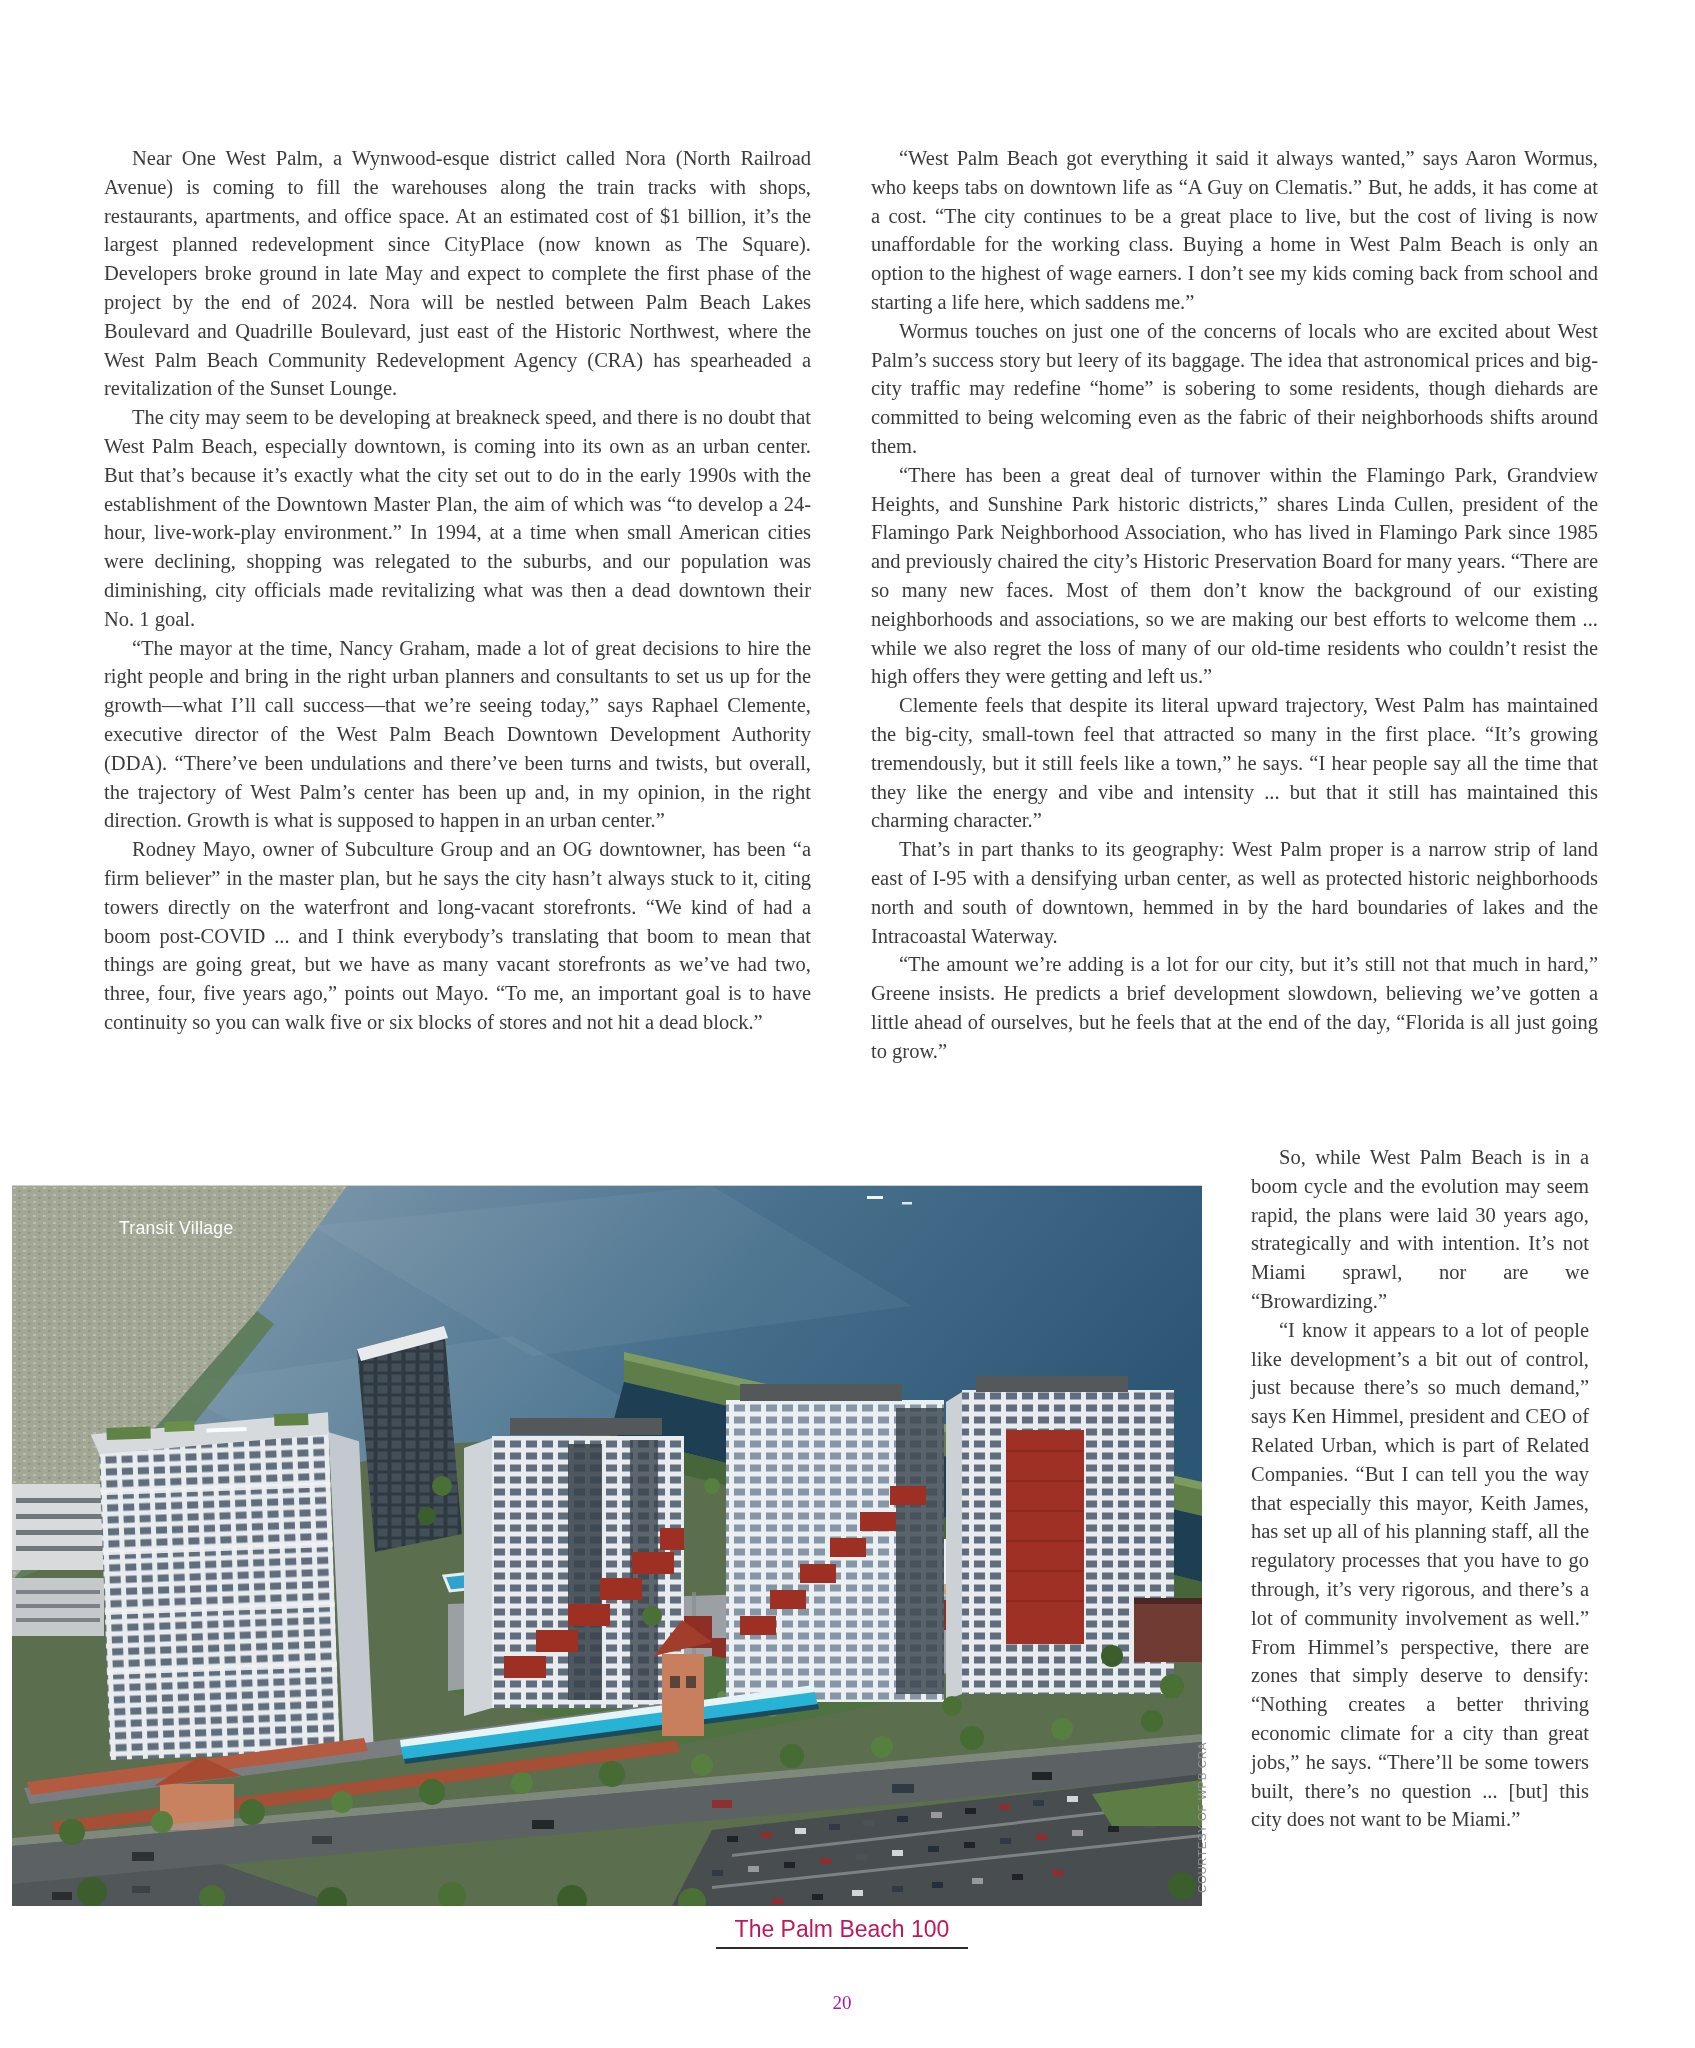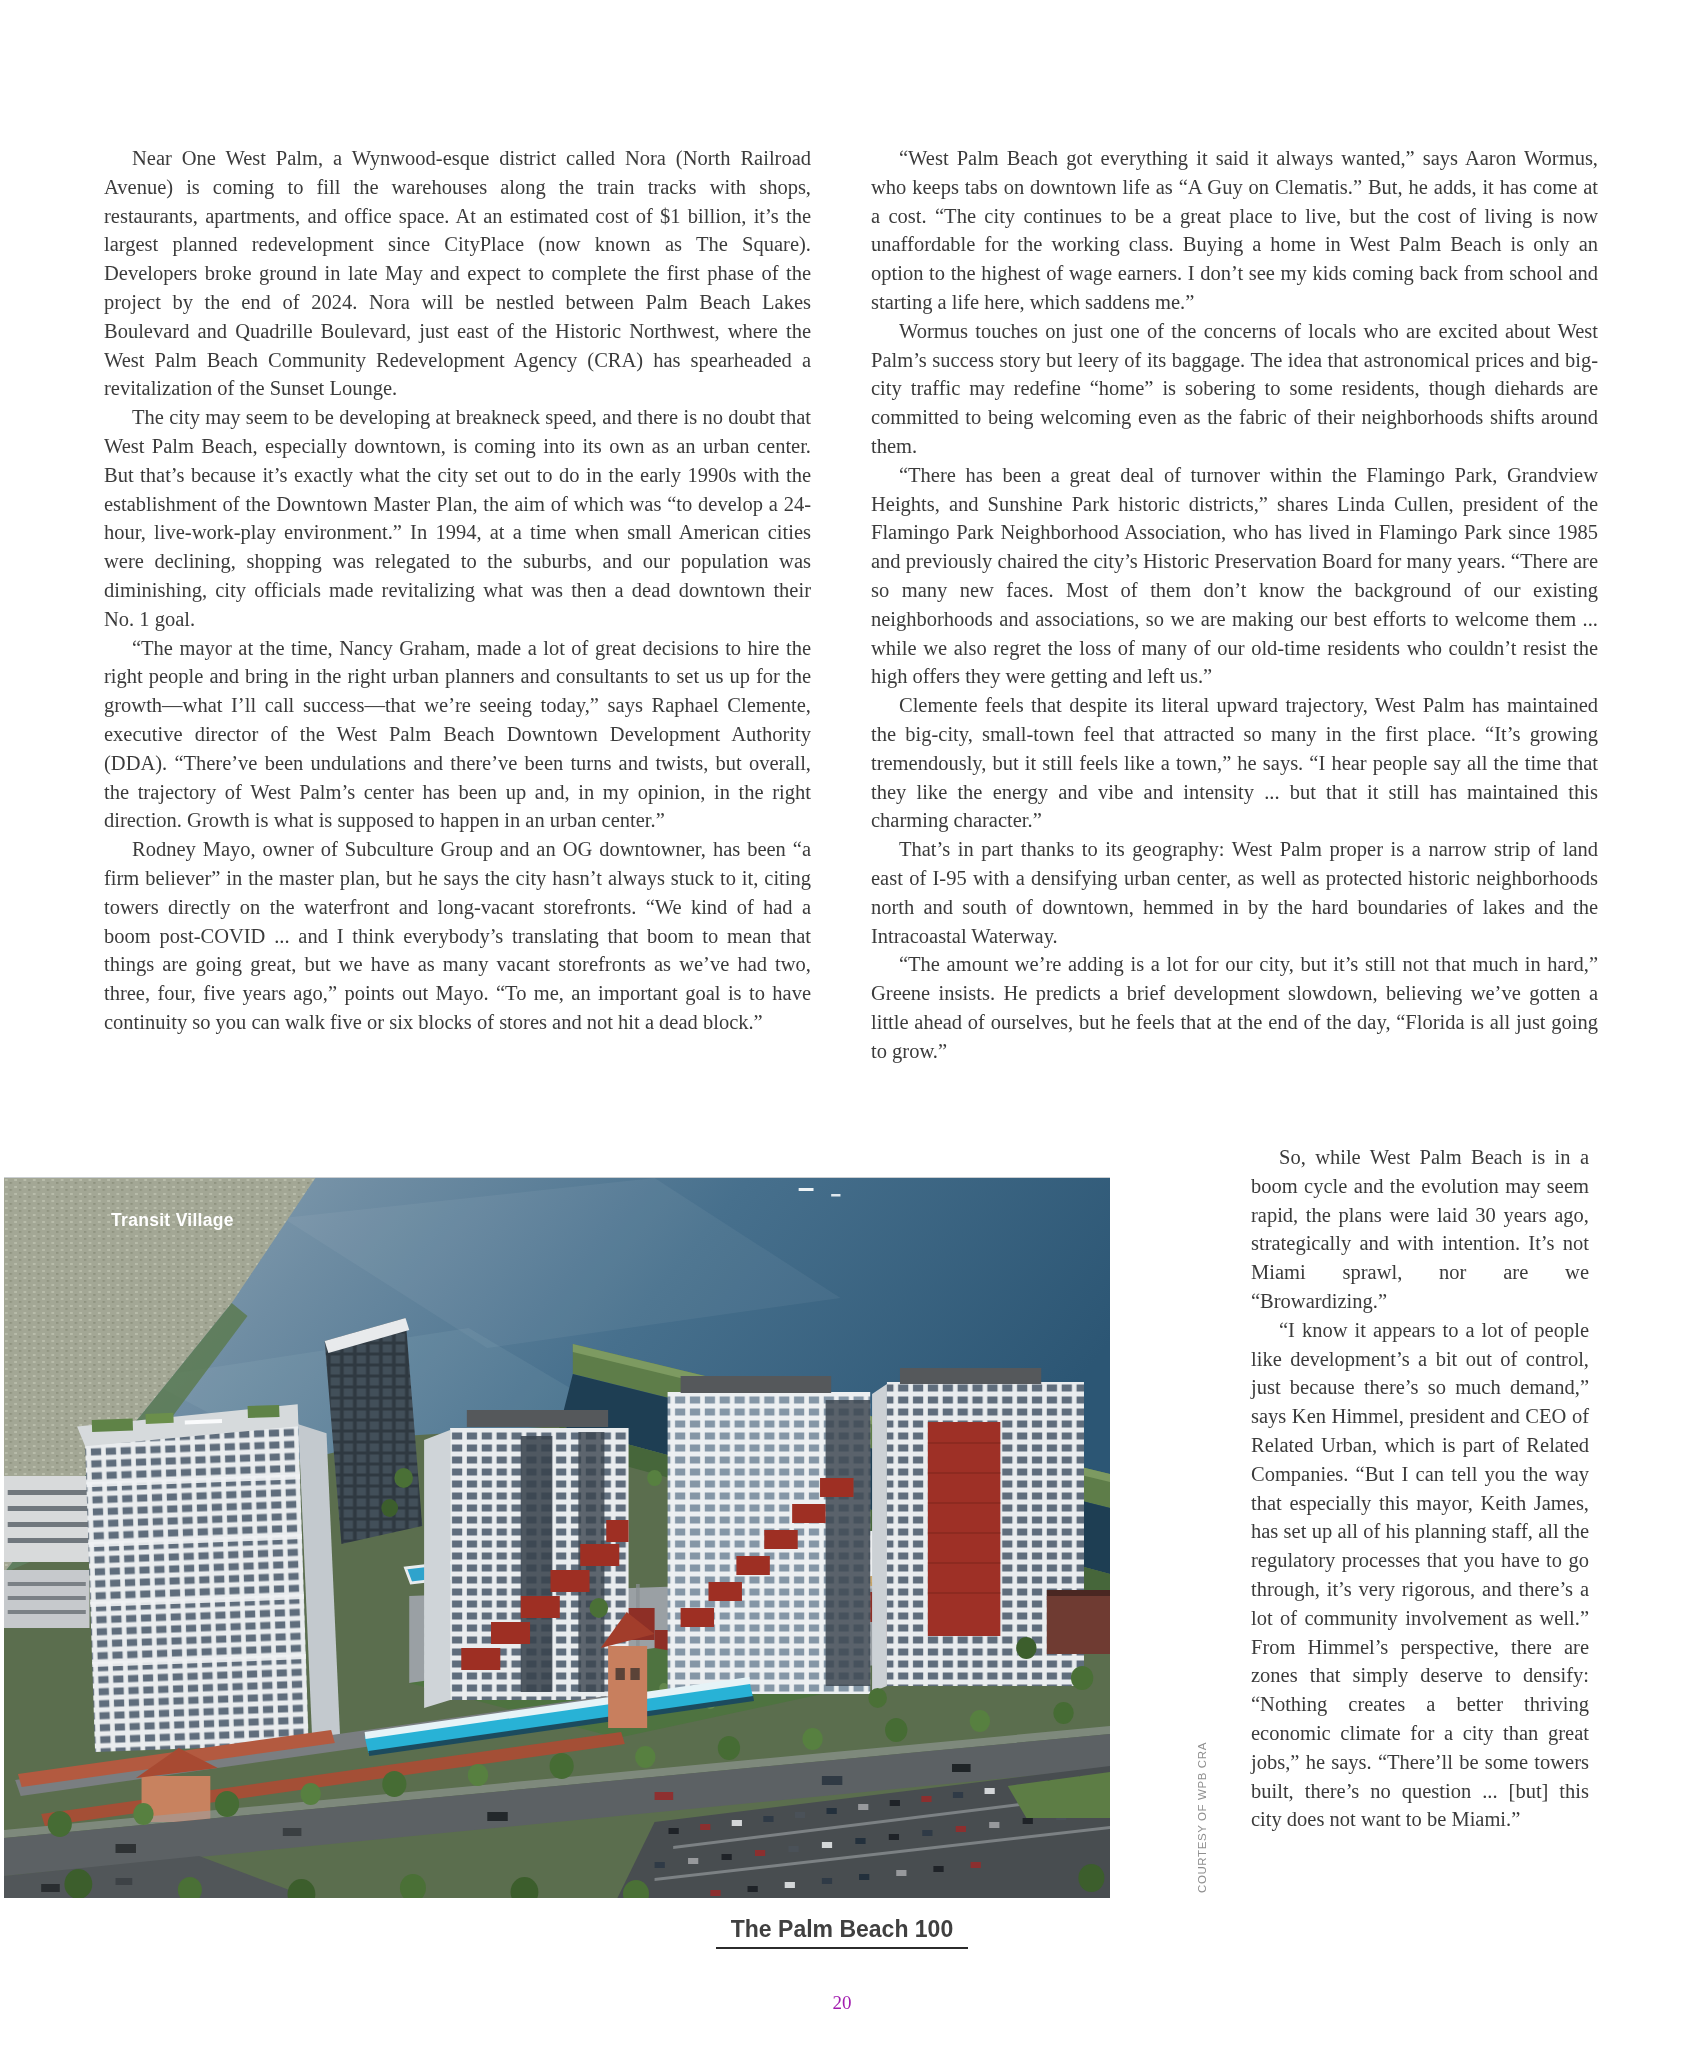--- a/index.html
+++ b/index.html
@@ -22,25 +22,24 @@
   }
   .col p { margin: 0; text-indent: 28px; }
 
   .col-left   { left: 104px; top: 144px; width: 707px; }
   .col-right  { left: 855px; top: 144px; width: 727px; margin-left: 16px; }
   .col-narrow { left: 1251px; top: 1143px; width: 338px; }
 
   .photo {
     position: absolute;
     left: 0; top: 1173px;
-    width: 1106px; height: 720px;
-    margin: 4px;
+    width: 1190px; height: 720px;
+    margin: 12px;
     overflow: hidden;
     border-top: 1px solid #cbcfd2;
-    font-weight: bold;
   }
   .photo svg { display: block; width: 100%; height: 100%; }
   .photo-label {
     position: absolute;
     left: 107px; top: 32px;
     font-family: "Liberation Sans", sans-serif;
     font-size: 17.5px;
     color: #ffffff;
     letter-spacing: 0.3px;
   }
@@ -57,23 +56,23 @@
   }
 
   .footer {
     position: absolute;
     left: 592px; top: 1916px;
     width: 500px;
     text-align: center;
   }
   .footer-title {
     font-family: "Liberation Sans", sans-serif;
-    font-weight: bold;
+    font-weight: normal;
     font-size: 23px;
-    color: #404040;
+    color: #be185d;
   }
   .footer-rule {
     width: 252px; height: 0;
     border-top: 2px solid #2b2b2b;
     margin: 4px auto 6px auto;
   }
   .footer-page-number {
     font-family: "Liberation Serif", serif;
     font-size: 19px;
     line-height: 1;

